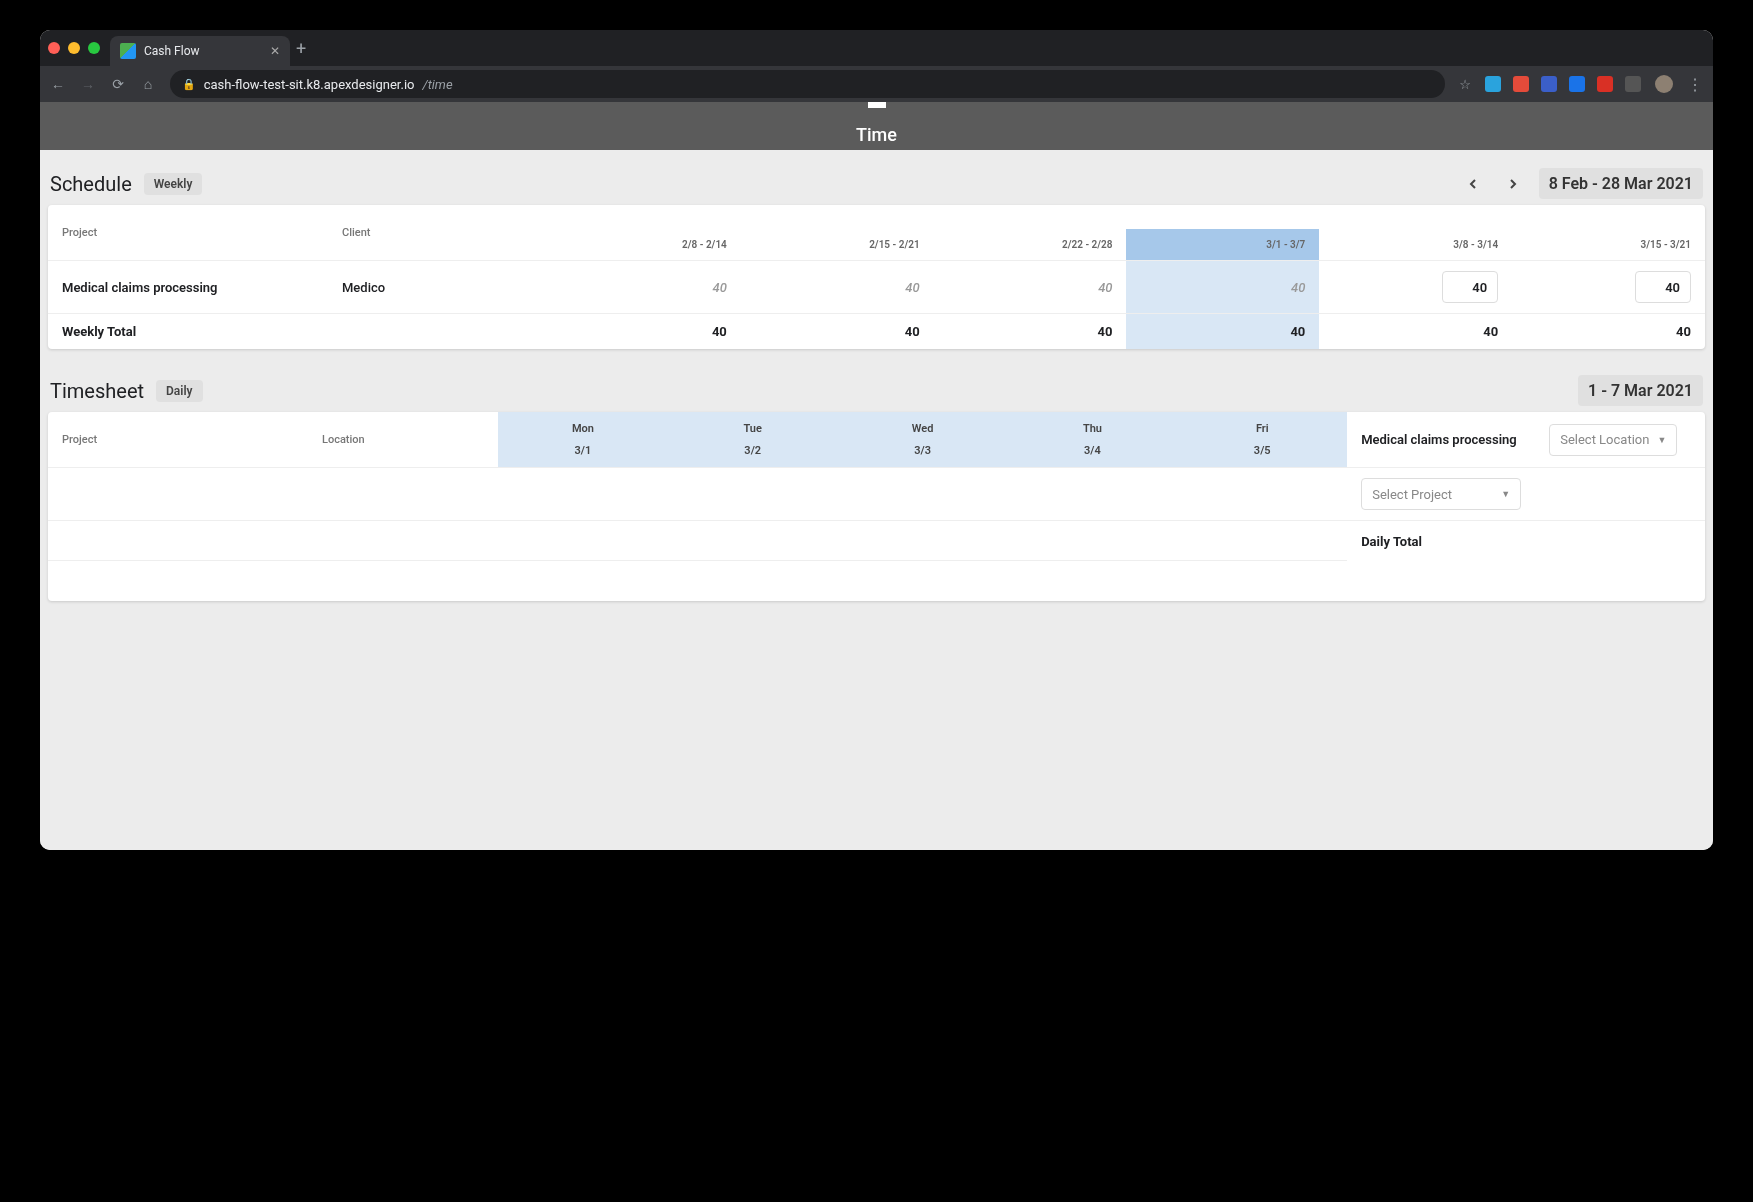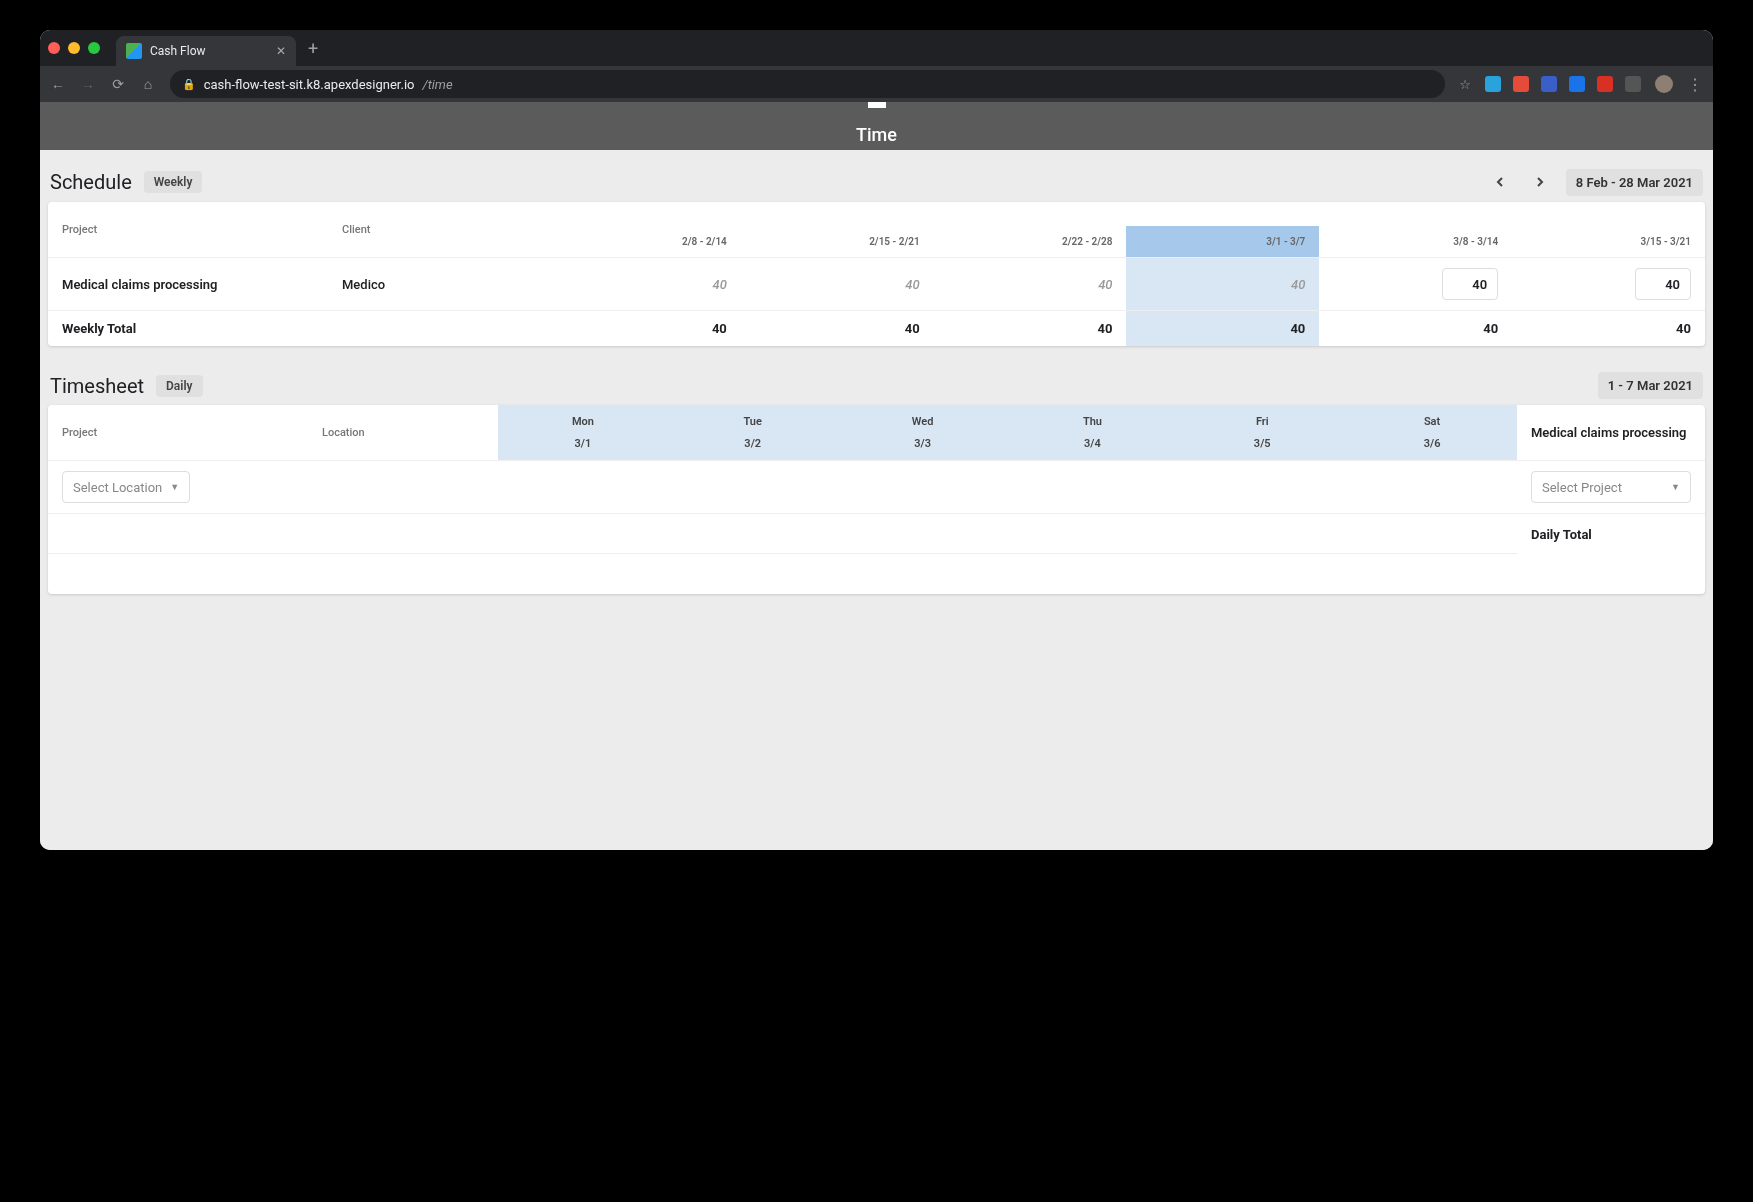--- a/index.html
+++ b/index.html
@@ -21,21 +21,21 @@
     display: flex;
     flex-direction: column;
   }
   
   .tabbar {
     background: #202124;
     height: 36px;
     display: flex;
     align-items: center;
     padding: 0 8px;
-    gap: 8px;
+    gap: 2px;
   }
   .traffic { display: flex; gap: 8px; margin-right: 8px; }
   .dot { width: 12px; height: 12px; border-radius: 50%; }
   .dot.red { background: #ff5f57; }
   .dot.yellow { background: #febc2e; }
   .dot.green { background: #28c840; }
   .tab {
     background: #35363a;
     color: #e8eaed;
     height: 30px;
@@ -121,21 +121,21 @@
   }
   .section-hdr .spacer { flex: 1; }
   .navarrow {
     width: 28px; height: 28px;
     display: flex; align-items: center; justify-content: center;
     font-size: 14px; color: #555;
     cursor: default;
   }
   .range-chip {
     background: #e0e0e0;
-    font-size: 13px;
+    font-size: 16px;
     font-weight: 600;
     padding: 6px 10px;
     border-radius: 4px;
     color: #333;
   }
   .card {
     background: #fff;
     border-radius: 4px;
     box-shadow: 0 1px 3px rgba(0,0,0,.15);
     margin-bottom: 16px;
@@ -333,24 +333,20 @@
             <span class="date">3/3</span>
           </div>
         <div class="cell dayhdr">
             <span class="dow">Thu</span>
             <span class="date">3/4</span>
           </div>
         <div class="cell dayhdr">
             <span class="dow">Fri</span>
             <span class="date">3/5</span>
           </div>
-        <div class="cell dayhdr">
-            <span class="dow">Sat</span>
-            <span class="date">3/6</span>
-          </div>
 
         <div class="cell proj">Medical claims processing</div>
         <div class="cell">
           <div class="select">
             <span>Select Location</span>
             <span class="caret">▼</span>
           </div>
         </div>
         <div class="cell"></div>
         <div class="cell"></div>

